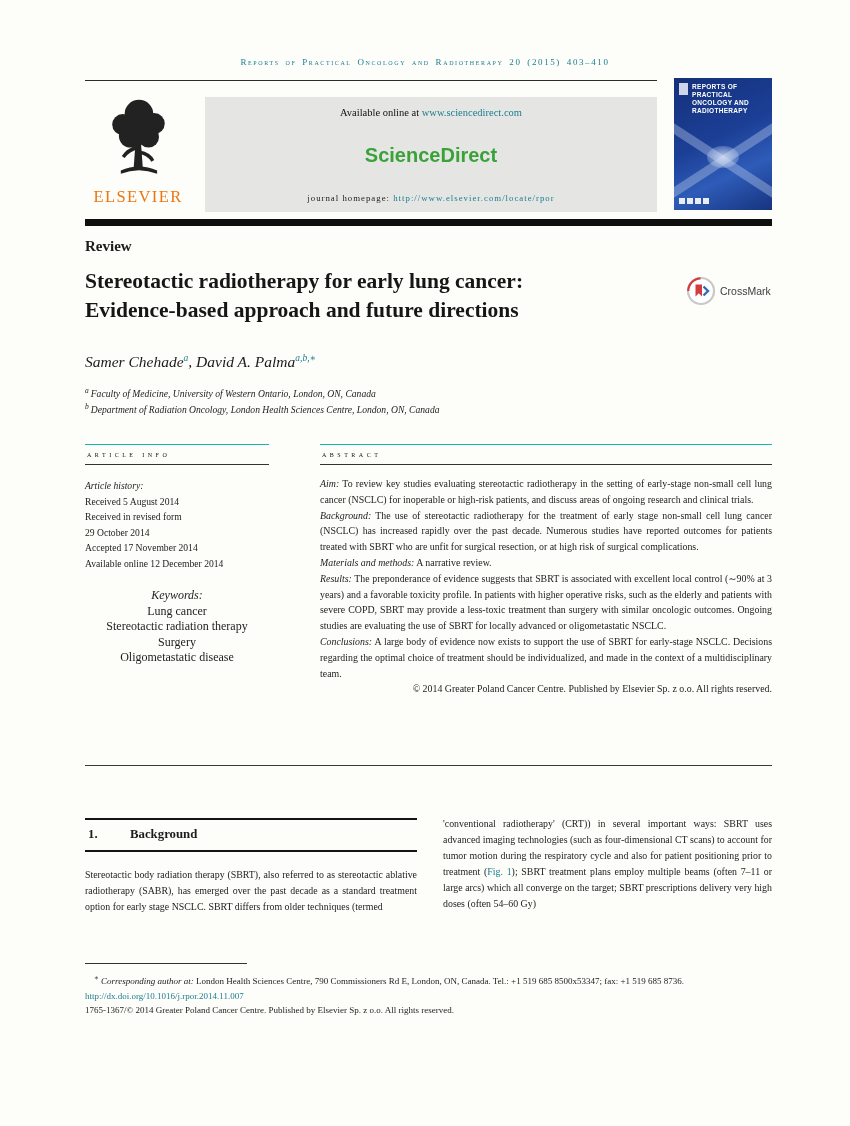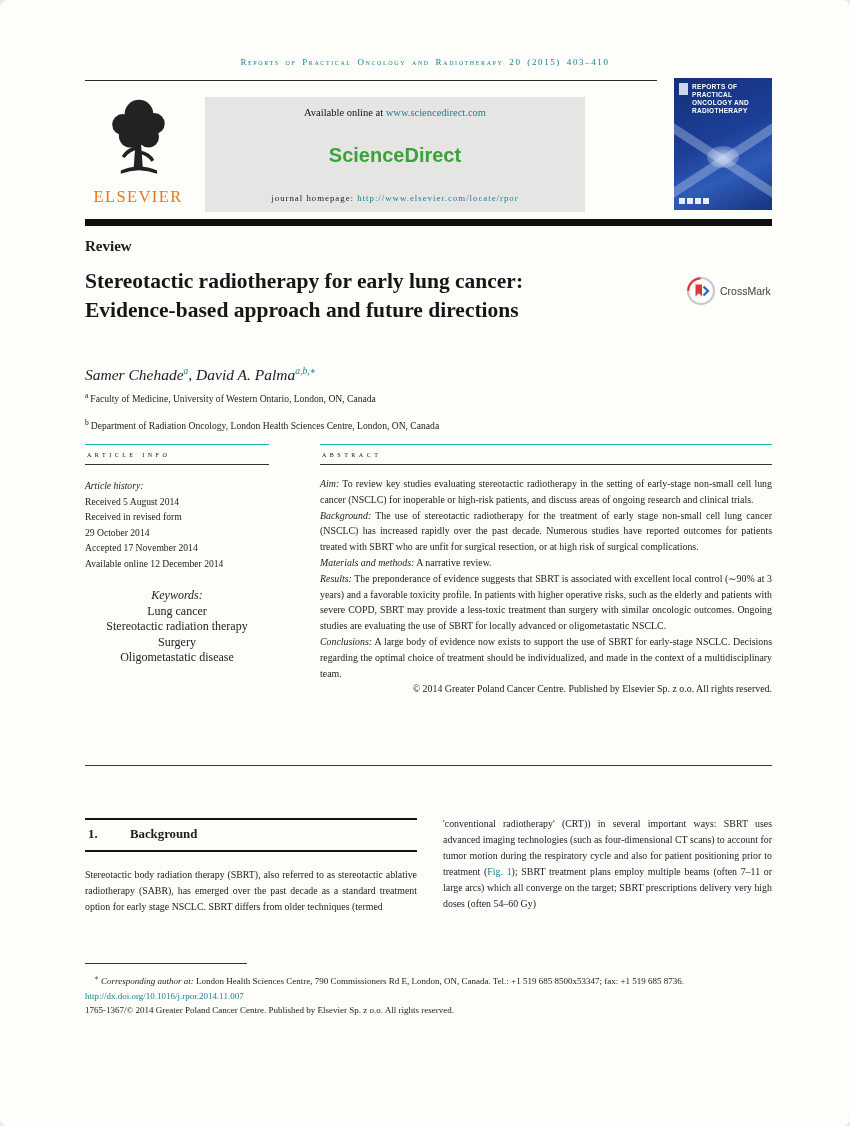--- a/index.html
+++ b/index.html
@@ -9,38 +9,37 @@
     --cover-blue:#1b3a8c;
     --crossmark-red:#d23c3c;
     --crossmark-blue:#2f6db5;
   }
   html,body{margin:0;padding:0;background:#e9e9e9;}
   .page{
     position:relative;width:850px;height:1126px;margin:0 auto;
     background:#fdfdfa;color:#1c1c1c;
     font-family:"Liberation Serif","DejaVu Serif",serif;
     overflow:hidden;
-    border-radius:8px;
   }
   a{color:var(--teal);text-decoration:none;cursor:pointer;}
 
   .journal-ref{
     position:absolute;top:57px;left:0;right:0;text-align:center;
     font-size:9px;letter-spacing:1.6px;word-spacing:2px;color:var(--teal);
     font-variant:small-caps;
   }
   .header-rule{position:absolute;top:80px;left:85px;width:572px;border-top:1px solid #2b2b2b;}
 
   
   .elsevier-block{position:absolute;top:92px;left:85px;width:106px;text-align:center;}
   .elsevier-tree{width:86px;height:90px;display:inline-block;}
   .elsevier-label{font-size:16.5px;letter-spacing:1.4px;color:var(--orange);margin-top:1px;}
 
   .gray-box{
-    position:absolute;top:97px;left:205px;width:380px;height:115px;background:#e5e5e3;
+    position:absolute;top:97px;left:205px;width:452px;height:115px;background:#e5e5e3;
     display:flex;flex-direction:column;align-items:center;justify-content:space-between;
     padding:10px 0 9px;box-sizing:border-box;
   }
   .avail-line{font-size:10.5px;color:#111;}
   .sd-logo{font-family:"Liberation Sans",sans-serif;font-weight:bold;font-size:20px;color:var(--green);}
   .homepage-line{font-size:8.8px;letter-spacing:1px;color:#222;}
 
   .cover{
     position:absolute;top:78px;left:674px;width:98px;height:132px;overflow:hidden;
     background:linear-gradient(155deg,#14307a 0%,#1c3f96 45%,#2e5cb8 70%,#16337f 100%);
@@ -61,24 +60,24 @@
   .black-bar{position:absolute;top:219px;left:85px;width:687px;height:7px;background:#0f0f0f;}
 
   .review-label{position:absolute;top:238px;left:85px;font-size:15px;font-weight:bold;}
 
   .title{position:absolute;top:267px;left:85px;width:610px;font-size:21.5px;line-height:28.5px;
     font-weight:bold;color:#161616;}
 
   .crossmark{position:absolute;top:276px;left:686px;display:flex;align-items:center;gap:4px;}
   .crossmark-label{font-family:"Liberation Sans",sans-serif;font-size:10.5px;color:#3c3c3c;}
 
-  .authors{position:absolute;top:365px;left:85px;font-size:15.5px;font-style:italic;color:#1b1b1b;text-align:right;}
+  .authors{position:absolute;top:352px;left:85px;font-size:15.5px;font-style:italic;color:#1b1b1b;text-align:right;}
   .authors sup{font-size:9.5px;color:var(--teal);font-style:italic;}
 
-  .affiliations{position:absolute;top:384px;left:85px;font-size:9.6px;line-height:24px;}
+  .affiliations{position:absolute;top:384px;left:85px;font-size:9.6px;font-style:italic;line-height:13px;}
   .affiliations sup{font-size:7.5px;margin-right:2px;}
 
   .info-col{position:absolute;top:444px;left:85px;width:184px;}
   .abs-col{position:absolute;top:444px;left:320px;width:452px;}
   .col-heading{border-top:1px solid #14b8a6;border-bottom:1px solid #333;padding:4px 0 5px 2px;
     font-size:9px;letter-spacing:3.5px;font-variant:small-caps;color:#111;}
 
   .info-block{margin-top:13px;font-size:9.6px;line-height:15.5px;}
   .kw-block{margin-top:17px;font-size:12px;line-height:15.5px;text-align:center;}
   .info-label{font-style:italic;}

